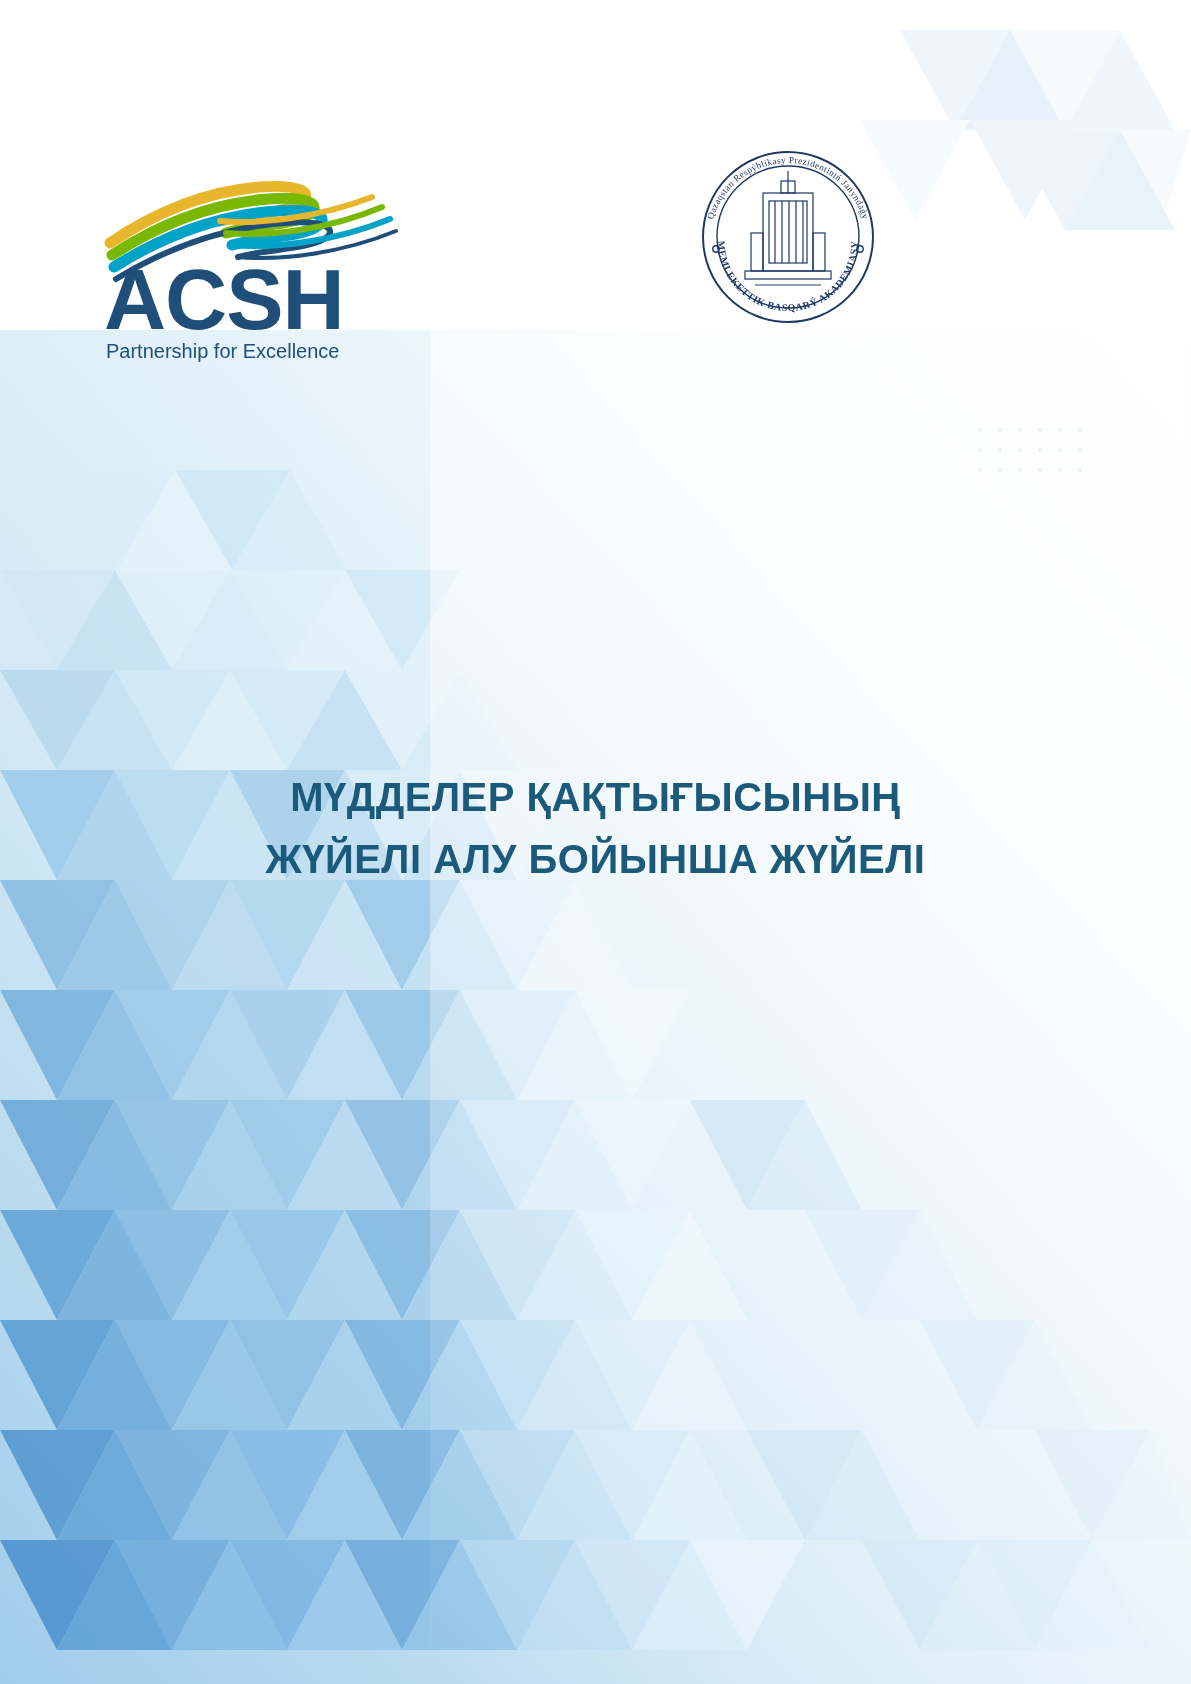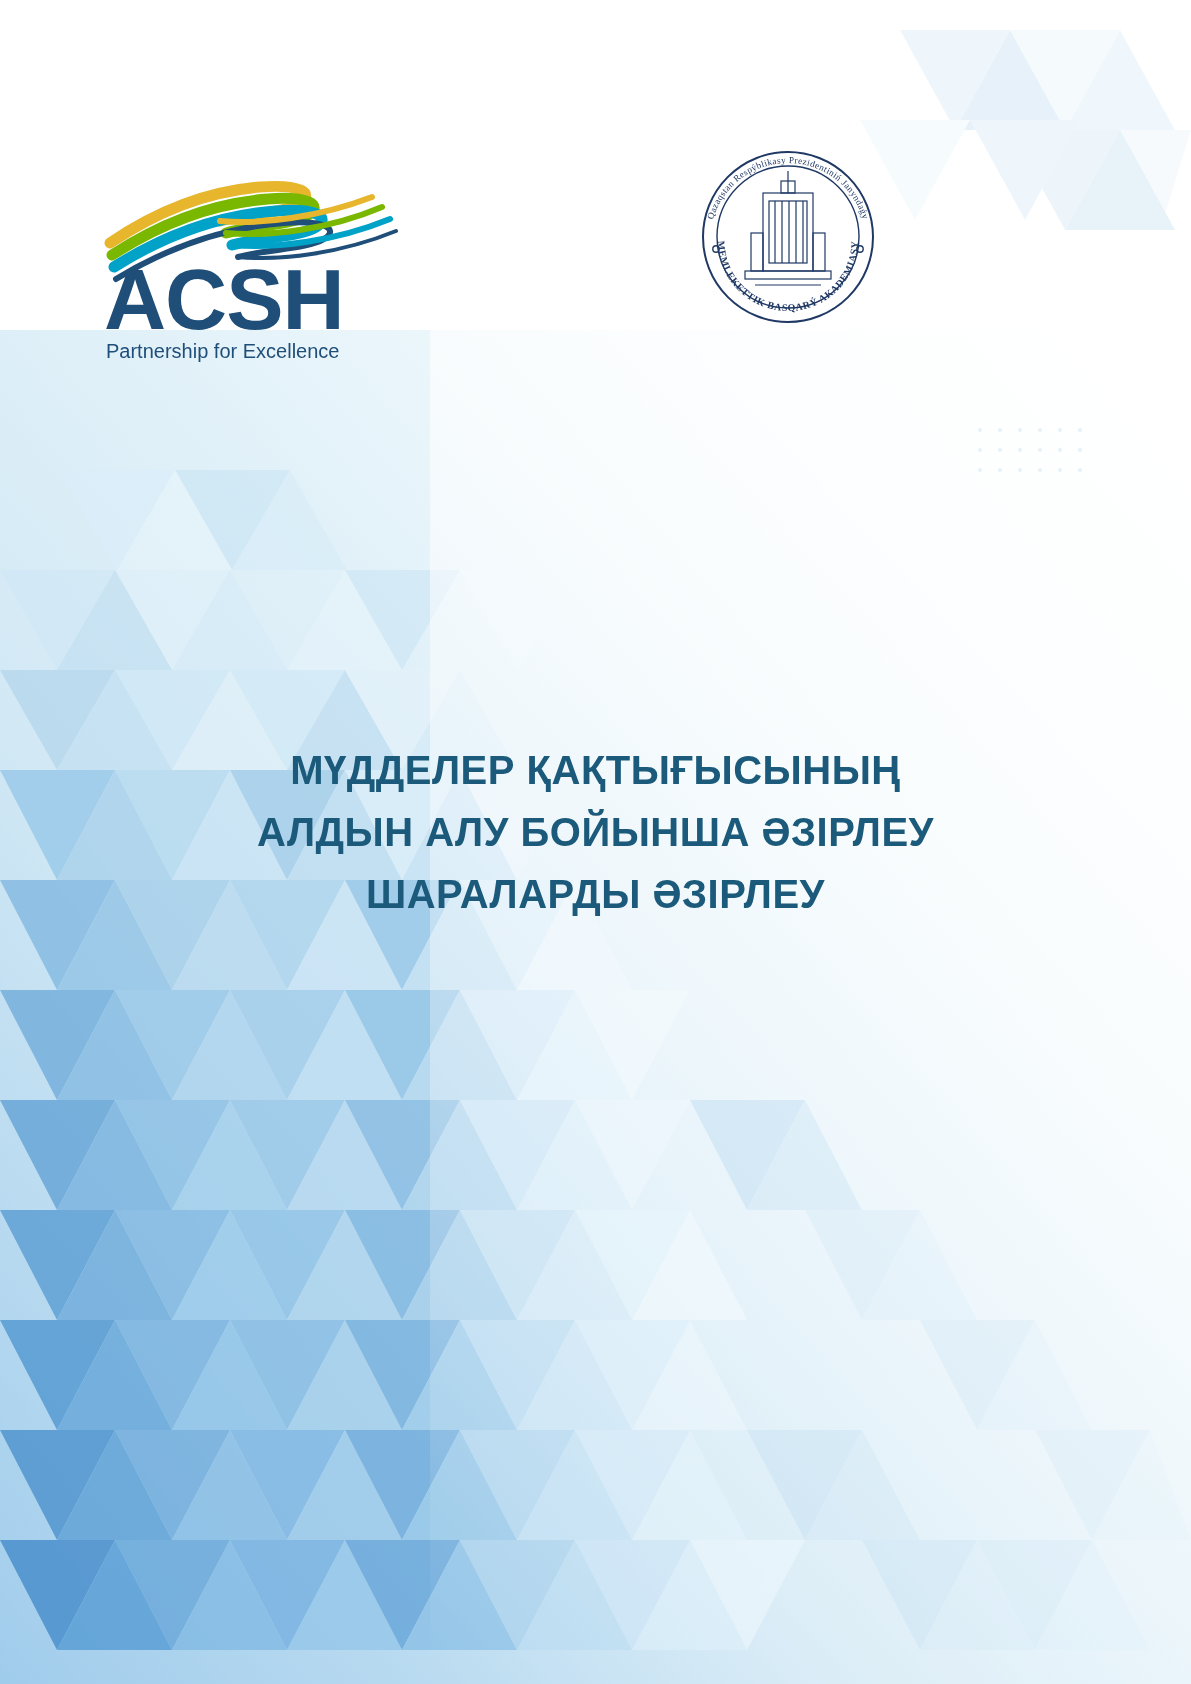--- a/index.html
+++ b/index.html
@@ -52,21 +52,21 @@
     width: 210px;
     height: 200px;
   }
   .seal svg { display: block; }
 
   
   .title-block {
     position: absolute;
     left: 0;
     right: 0;
-    top: 739px;
+    top: 766px;
     text-align: center;
     padding: 0 90px;
     box-sizing: border-box;
   }
   .title-line {
     font-family: "Liberation Sans", sans-serif;
     font-weight: bold;
     font-size: 40px;
     line-height: 62px;
     letter-spacing: 0.5px;
@@ -317,17 +317,16 @@
         <textPath href="#topArc" startOffset="50%" text-anchor="middle">Qazaqstan Respýblikasy Prezidentiniń Janyndaǵy</textPath>
       </text>
       <text font-family="Liberation Serif, serif" font-size="10" font-weight="bold" fill="#1f3864" letter-spacing="0.6">
         <textPath href="#botArc" startOffset="50%" text-anchor="middle">MEMLEKETTIK BASQARÝ AKADEMIASY</textPath>
       </text>
     </svg>
   </div>
 
   <div class="title-block">
     <div class="title-line">МҮДДЕЛЕР ҚАҚТЫҒЫСЫНЫҢ</div>
-    <div class="title-line">АЛДЫН АЛУ БОЙЫНША ӘЗІРЛЕУ</div>
-    <div class="title-line">ШАРАЛАРДЫ ӘЗІРЛЕУ</div>
+    <div class="title-line">ЖҮЙЕЛІ АЛУ БОЙЫНША ЖҮЙЕЛІ</div>
   </div>
 
 </div>
 
 </body></html>

